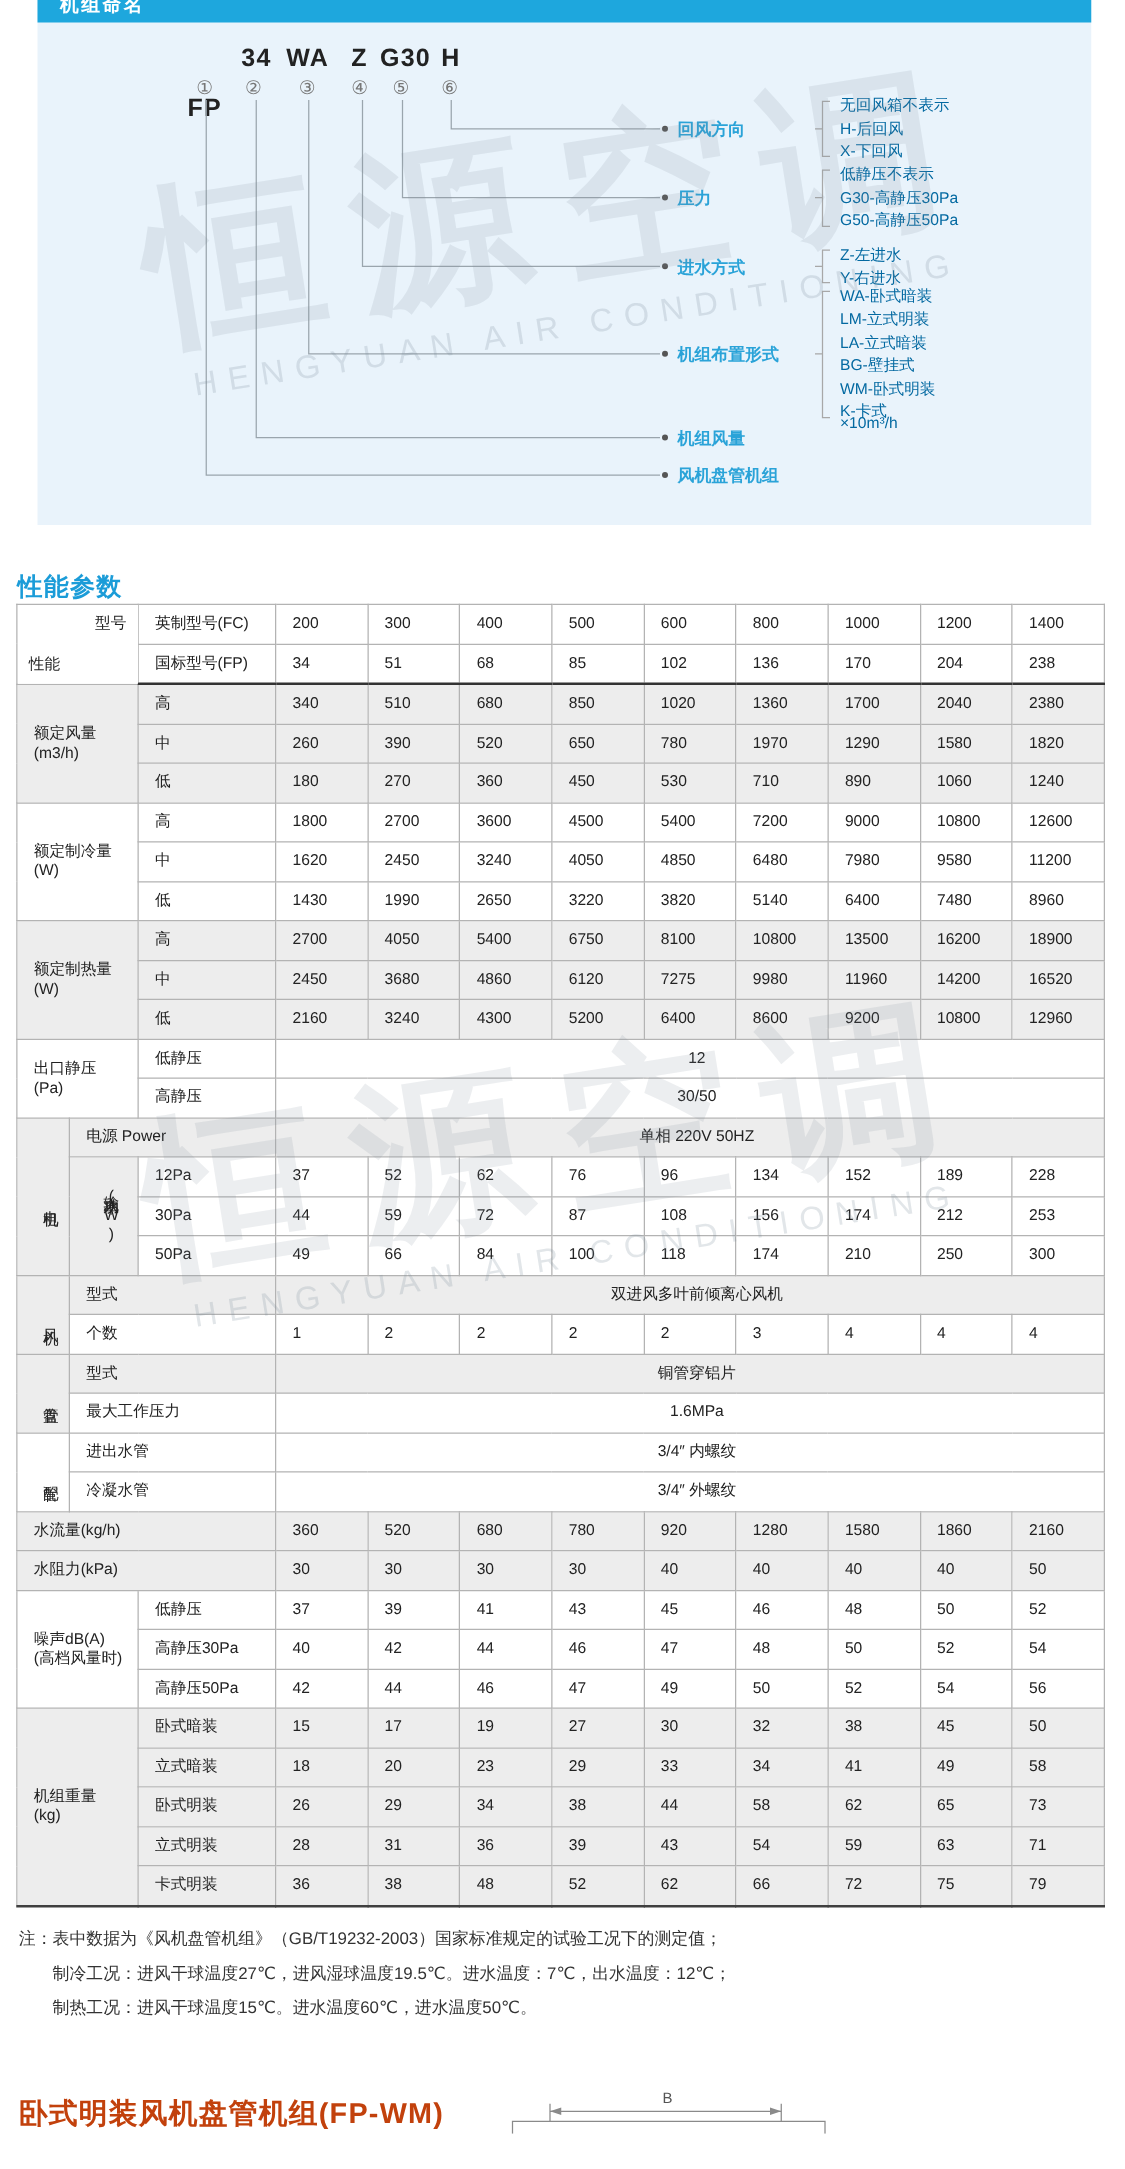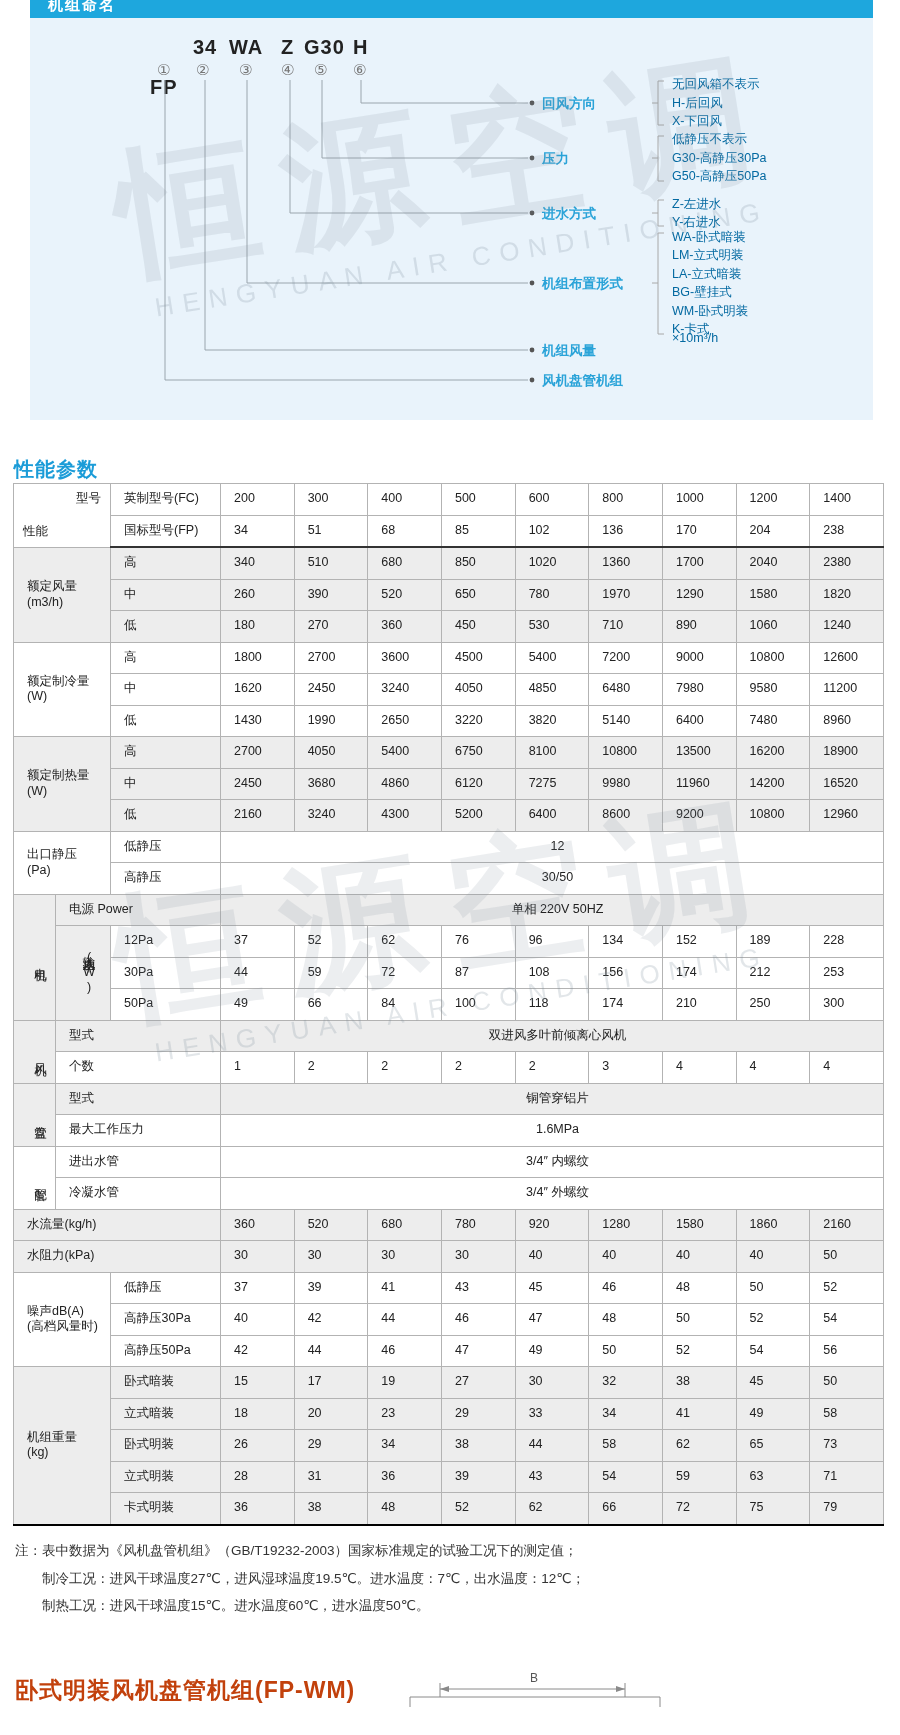--- a/index.html
+++ b/index.html
@@ -21,21 +21,21 @@
   .wm{position:absolute;pointer-events:none;z-index:6;text-align:center;transform:rotate(-9deg);}
   .wm .cn{display:block;font-size:140px;font-weight:bold;letter-spacing:26px;line-height:1;color:rgba(125,140,155,.15);}
   .wm .en{display:block;font-size:26px;letter-spacing:9px;margin-top:10px;color:rgba(125,140,155,.22);}
   .wm1{left:35px;top:95px;width:770px;}
   .wm2{left:55px;top:840px;width:790px;}
 
   
   .perf-title{position:absolute;left:14px;top:456px;margin:0;font-size:20px;color:#1b9cd8;
               font-weight:bold;letter-spacing:1px;}
   table.perf{position:absolute;left:13px;top:483px;width:871px;border-collapse:collapse;
-             table-layout:fixed;font-size:12.5px;color:#222;z-index:2;border-bottom:2px solid #000000;}
+             table-layout:fixed;font-size:12.5px;color:#222;z-index:2;border-bottom:2px solid #404040;}
   table.perf td{border:1px solid #b3b3b3;height:30.5px;padding:0 2px 0 13px;overflow:hidden;
                 white-space:pre-line;line-height:1.25;vertical-align:middle;background:#fff;}
   tr.bg-g td{background:#ededed;}
   td.sub{padding-left:10px;}
   td.lbl{padding-left:8px;}
   td.ctr{text-align:center;padding-left:2px;}
   td.vt{padding:0;text-align:center;}
   .vt-inner{writing-mode:vertical-lr;text-orientation:upright;display:inline-block;
             line-height:1.05;letter-spacing:1px;font-size:12.5px;}
   td.cg{background:#ededed !important;}

